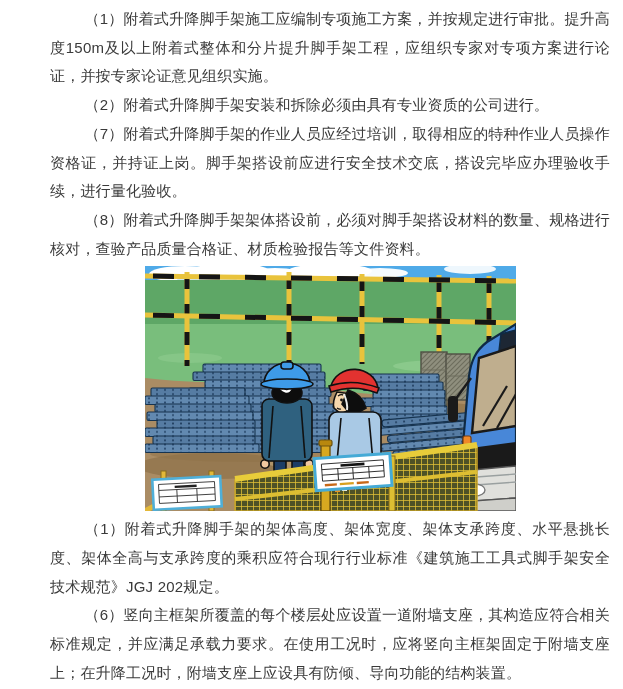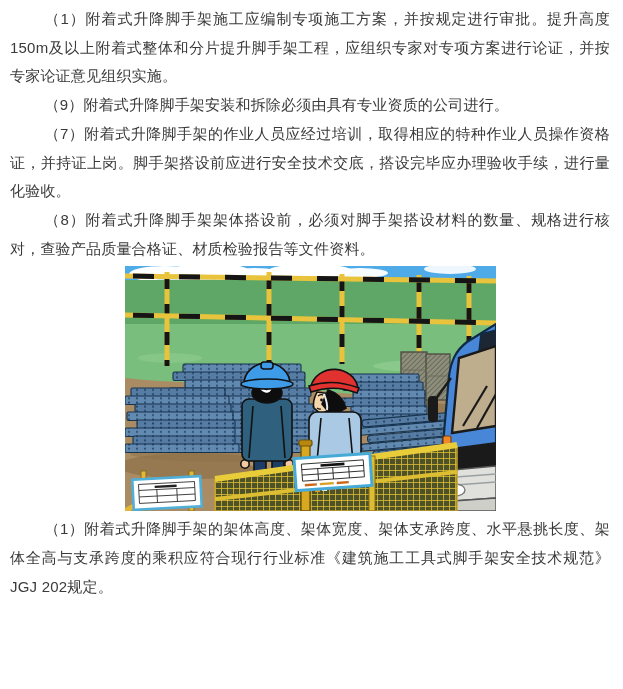--- a/index.html
+++ b/index.html
@@ -1,20 +1,20 @@
 <!DOCTYPE html>
 <html><head>
 <meta charset="utf-8">
 <style>
   html,body{margin:0;padding:0;}
   body{
     width:623px;height:689px;overflow:hidden;background:#ffffff;
     font-family:"Liberation Sans",sans-serif;
   }
-  .doc{padding:5px 13px 0 10px;}
+  .doc{padding:5px 13px 0 10px;margin-left:40px;}
   .para{
     margin:0;
     font-size:15px;
     line-height:28.7px;
     color:#3a3a3a;
     text-align:justify;
     text-indent:2.3em;
     letter-spacing:0.2px;
     font-family:"Liberation Sans",sans-serif;
   }
@@ -28,21 +28,21 @@
   .railB{stroke:#151515;stroke-width:5;fill:none;stroke-dasharray:21 25;stroke-dashoffset:-8;}
   .postY{stroke:#e9c33c;stroke-width:5;fill:none;}
   .postB{stroke:#151515;stroke-width:5;fill:none;stroke-dasharray:13 15;stroke-dashoffset:-4;}
 </style>
 </head>
 <body>
 
 <div class="doc">
 
   <p class="para">（1）附着式升降脚手架施工应编制专项施工方案，并按规定进行审批。提升高度150m及以上附着式整体和分片提升脚手架工程，应组织专家对专项方案进行论证，并按专家论证意见组织实施。</p>
-  <p class="para">（9）附着式升降脚手架安装和拆除必须由具有专业资质的公司进行。</p>
+  <p class="para">（2）附着式升降脚手架安装和拆除必须由具有专业资质的公司进行。</p>
   <p class="para">（7）附着式升降脚手架的作业人员应经过培训，取得相应的特种作业人员操作资格证，并持证上岗。脚手架搭设前应进行安全技术交底，搭设完毕应办理验收手续，进行量化验收。</p>
   <p class="para">（8）附着式升降脚手架架体搭设前，必须对脚手架搭设材料的数量、规格进行核对，查验产品质量合格证、材质检验报告等文件资料。</p>
 
   <div class="figure-wrap">
     <svg viewBox="0 0 371 245" xmlns="http://www.w3.org/2000/svg">
       <defs>
         <pattern id="pk" width="8" height="4.2" patternUnits="userSpaceOnUse">
           <rect width="8" height="4.2" fill="#6289b0"></rect>
           <circle cx="4" cy="2.1" r="1" fill="#27476b"></circle>
         </pattern>
@@ -252,14 +252,15 @@
         <line x1="224" y1="201.5" x2="224" y2="213" stroke="#222" stroke-width="0.9"></line>
         <rect x="196" y="197.4" width="24" height="2.6" fill="#111"></rect>
         <rect x="179" y="216" width="12" height="2.4" fill="#c86818"></rect>
         <rect x="194" y="216" width="14" height="2.4" fill="#d8a020"></rect>
         <rect x="211" y="216" width="12" height="2.4" fill="#c86818"></rect>
       </g>
     </svg>
   </div>
 
   <p class="para">（1）附着式升降脚手架的架体高度、架体宽度、架体支承跨度、水平悬挑长度、架体全高与支承跨度的乘积应符合现行行业标准《建筑施工工具式脚手架安全技术规范》JGJ 202规定。</p>
+  <p class="para">（6）竖向主框架所覆盖的每个楼层处应设置一道附墙支座，其构造应符合相关标准规定，并应满足承载力要求。在使用工况时，应将竖向主框架固定于附墙支座上；在升降工况时，附墙支座上应设具有防倾、导向功能的结构装置。</p>
 
 </div>
 
 </body></html>

